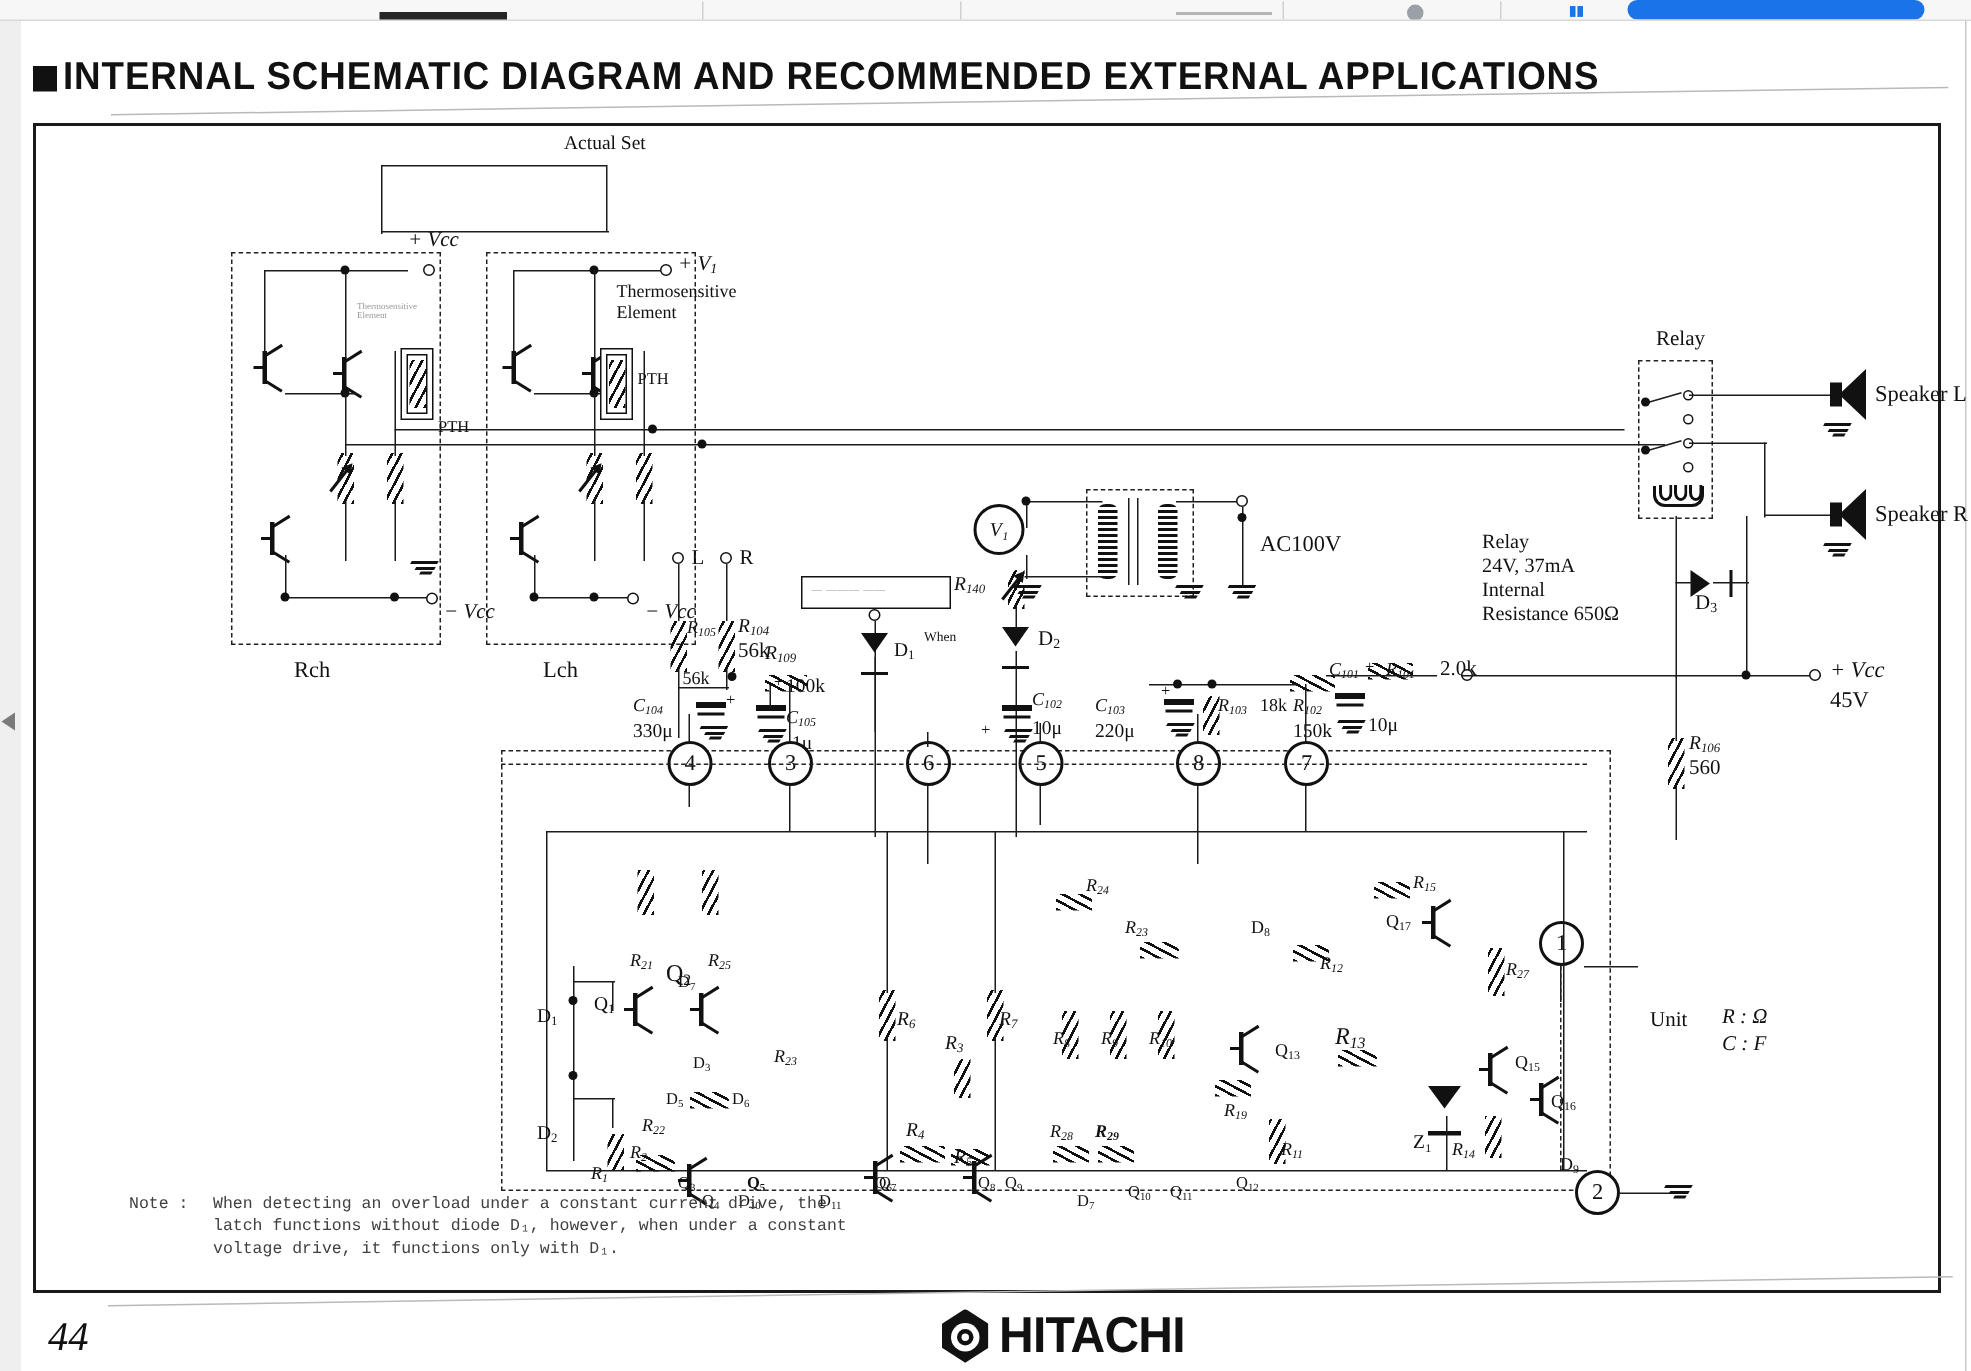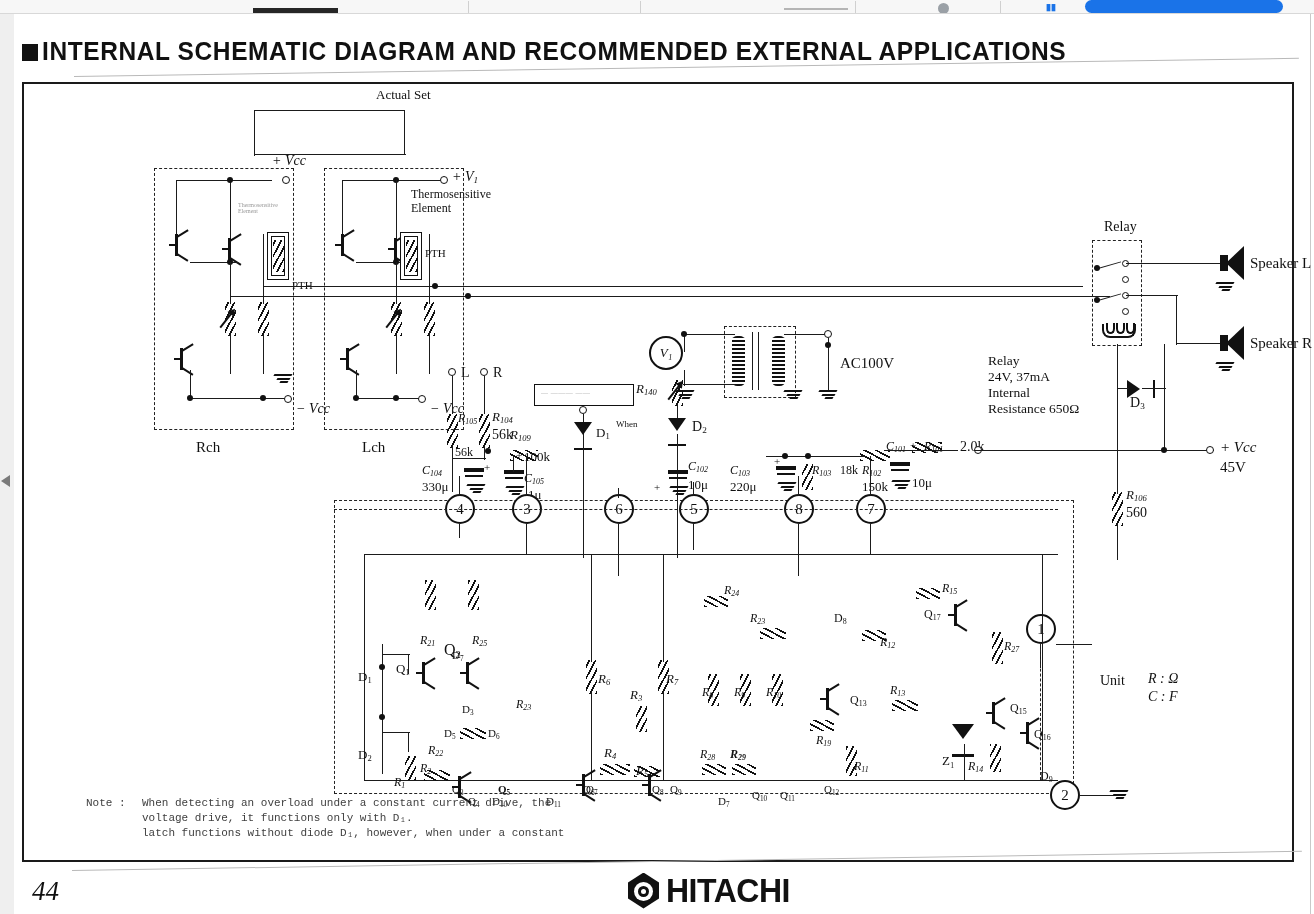--- a/index.html
+++ b/index.html
@@ -829,21 +829,21 @@
       <div class="tr" style="left:796px; top:602px;">
           <span class="bar"></span>
           <span class="base"></span>
           <span class="c"></span>
           <span class="e"></span>
         </div>
       <div class="lbl" style="left:826px; top:610px; font-size:12px;">Q<span class="sub">13</span></div>
       <div class="resh" style="left:786px; top:636px; width:24px;"></div>
       <div class="lbl it" style="left:792px; top:650px; font-size:12px;"><i>R</i><span class="sub">19</span></div>
       <div class="resh" style="left:868px; top:616px; width:26px;"></div>
-      <div class="lbl it" style="left:866px; top:600px; font-size:12px;"><i>R</i><span class="sub">13</span></div>
+      <div class="lbl it" style="left:866px; top:600px; font-size:16px;"><i>R</i><span class="sub">13</span></div>
       <div class="lbl" style="left:810px; top:528px; font-size:12px;">D<span class="sub">8</span></div>
       <div class="resh" style="left:838px; top:546px; width:24px;"></div>
       <div class="lbl it" style="left:856px; top:552px; font-size:12px;"><i>R</i><span class="sub">12</span></div>
       <div class="lbl it" style="left:726px; top:528px; font-size:12px;"><i>R</i><span class="sub">23</span></div>
       <div class="lbl it" style="left:700px; top:500px; font-size:12px;"><i>R</i><span class="sub">24</span></div>
       <div class="resh" style="left:680px; top:512px; width:24px;"></div>
       <div class="resh" style="left:736px; top:544px; width:26px;"></div>
 
       <div class="lbl it" style="left:918px; top:498px; font-size:12px;"><i>R</i><span class="sub">15</span></div>
       <div class="resh" style="left:892px; top:504px; width:24px;"></div>
@@ -892,22 +892,22 @@
 
       <div class="lbl" style="left:1076px; top:590px; font-size:14px;">Unit</div>
       <div class="lbl it" style="left:1124px; top:588px; font-size:14px;">R : Ω</div>
       <div class="lbl it" style="left:1124px; top:606px; font-size:14px;">C : F</div>
 
       <div id="note">
         <div style="display:flex;">
           <span class="nl" style="width:56px;">Note :</span>
           <span class="nl">When detecting an overload under a constant current drive, the</span>
         </div>
+        <div class="nl indent">latch functions without diode D₁, however, when under a constant</div>
         <div class="nl indent">voltage drive, it functions only with D₁.</div>
-        <div class="nl indent">latch functions without diode D₁, however, when under a constant</div>
       </div>
 
     </div>
 
     <div class="scanline" style="left:58px; top:856px; width:1230px; transform: rotate(-0.9deg);"></div>
 
     <div id="page-number">44</div>
     <div id="brand">
       <span id="brand-mark">
         <span class="outer"></span>

